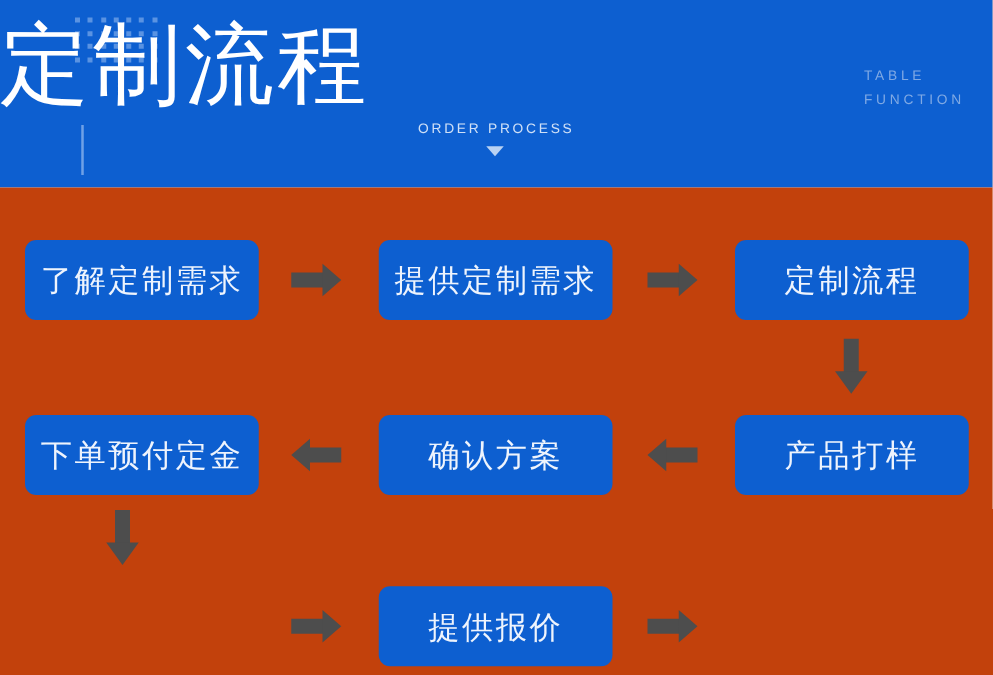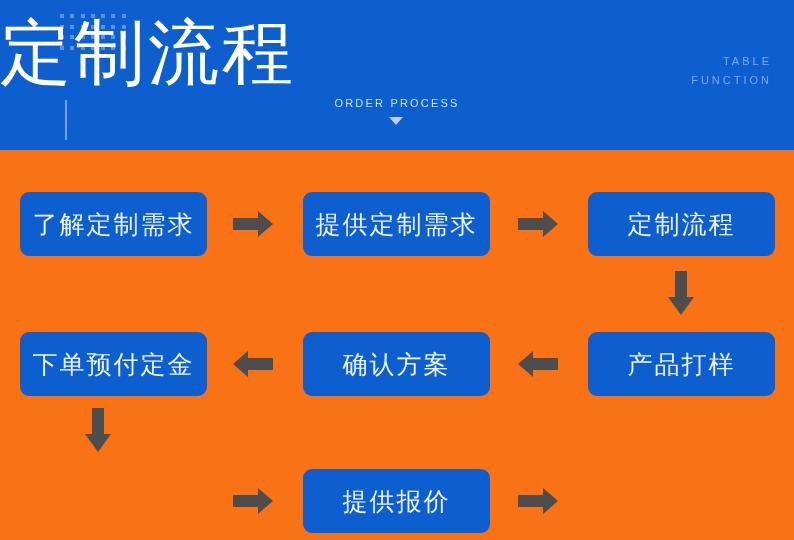--- a/index.html
+++ b/index.html
@@ -83,35 +83,35 @@
     width: 0;
     height: 0;
     border-left: 7px solid transparent;
     border-right: 7px solid transparent;
     border-top: 8px solid #b9d2f3;
   }
   .banner-right {
     position: absolute;
     right: 22px;
     top: 52px;
-    text-align: right;
+    text-align: left;
     color: #7fa9e4;
     font-size: 11px;
     letter-spacing: 3px;
     line-height: 19px;
   }
 
   
   .flow {
     position: absolute;
     left: 0;
     top: 150px;
     width: 794px;
     height: 390px;
-    background: #f97316;
+    background: #c2410c;
   }
 
   .node {
     position: absolute;
     width: 187px;
     height: 64px;
     background: #0d5fd0;
     border-radius: 9px;
     color: #eef4fd;
     font-size: 25px;

